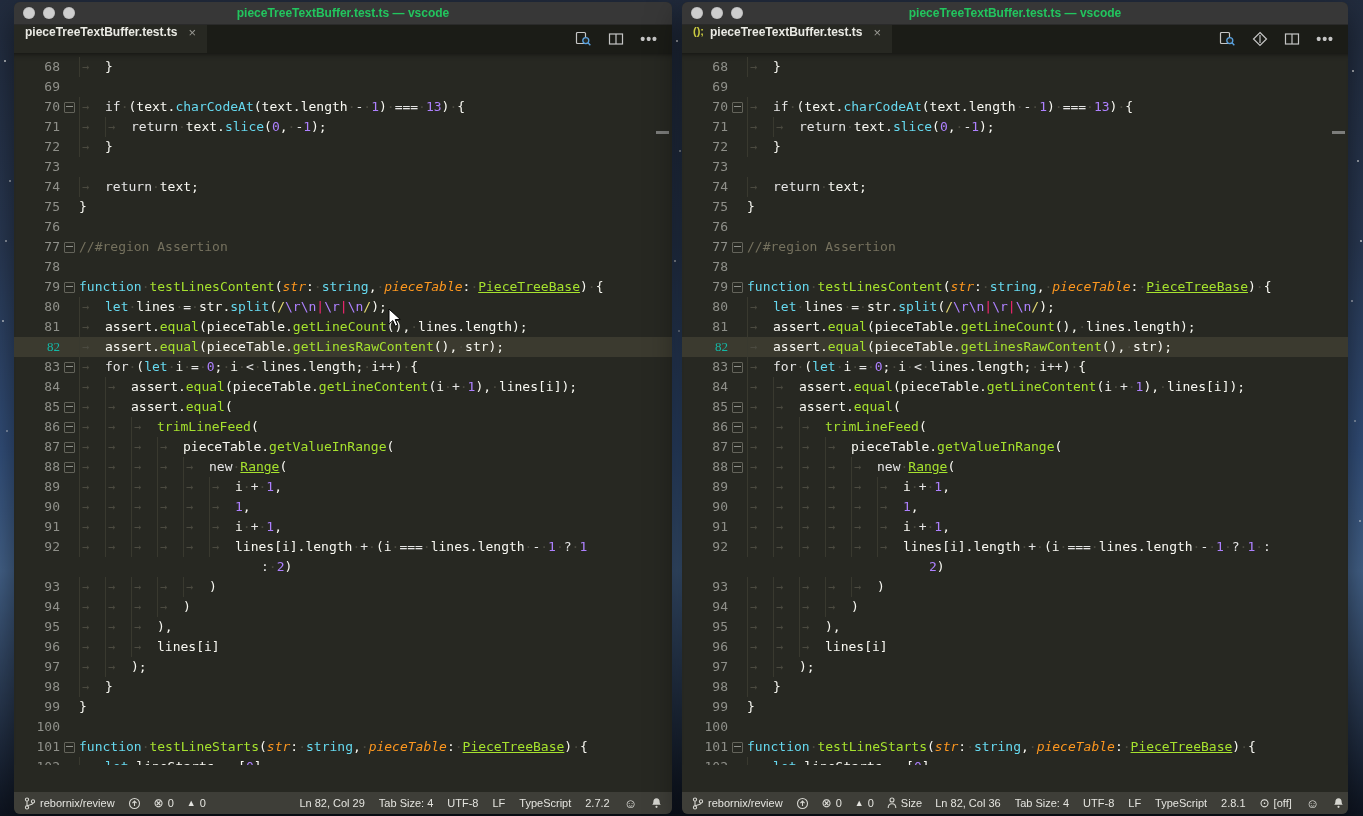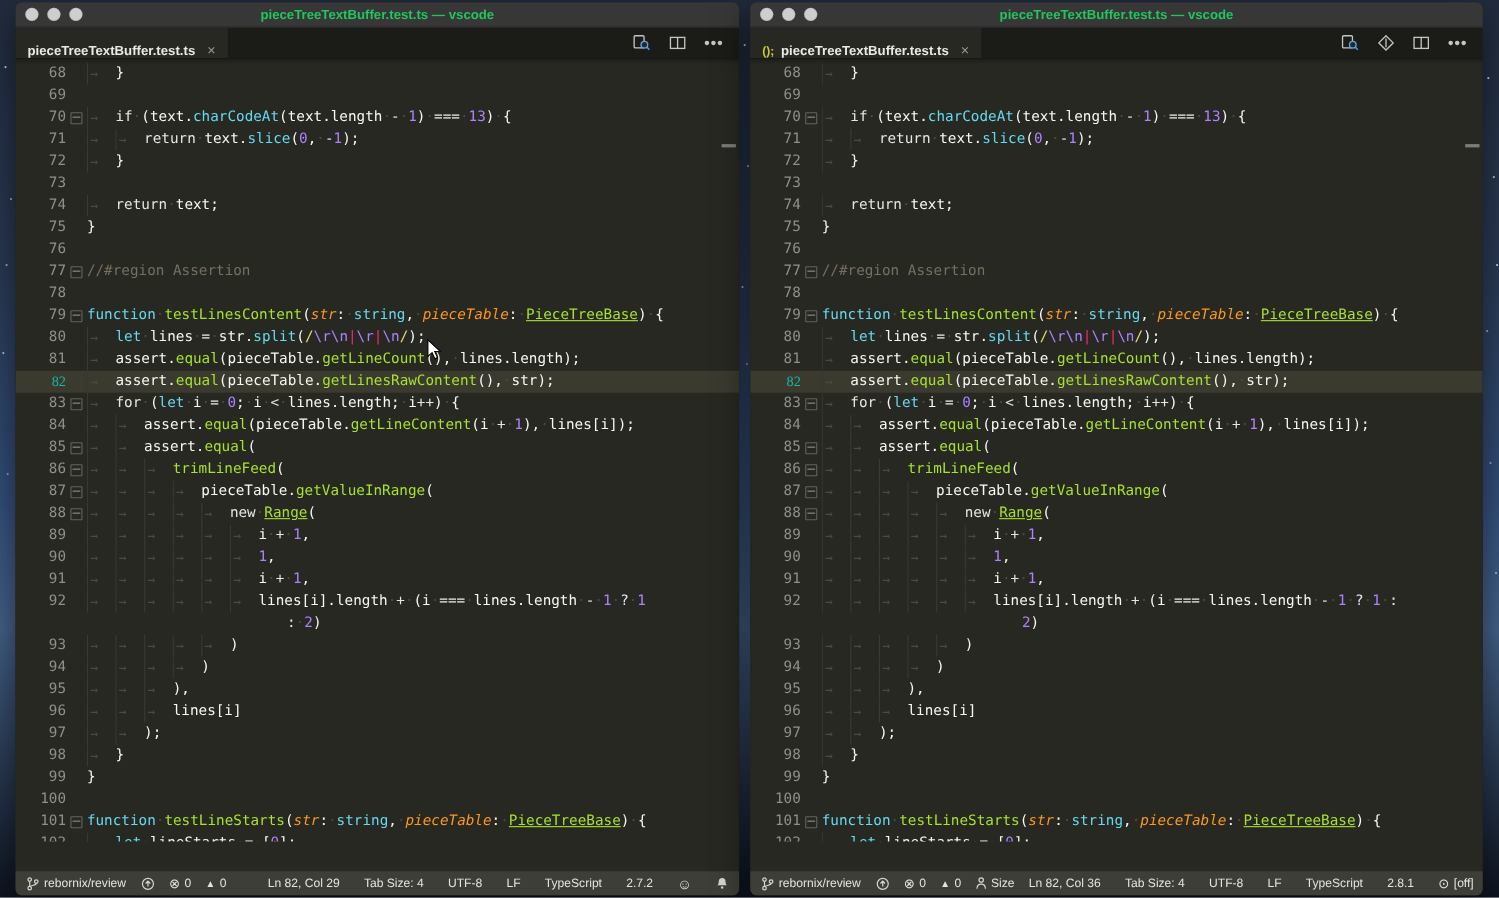--- a/index.html
+++ b/index.html
@@ -19,21 +19,21 @@
   #win0{left:14px;width:658px;}
   #win1{left:682px;width:666px;}
 
   .titlebar{flex:0 0 22px;background:#373737;display:flex;align-items:center;position:relative;border-bottom:1px solid #2a2a2a;}
   .lights{position:absolute;left:9px;top:5px;display:flex;gap:8px;}
   .light{width:12px;height:12px;border-radius:50%;background:#cecece;box-shadow:inset 0 0 1px #8a8a8a;}
   .title{flex:1;text-align:center;color:#22c55e;font-size:12px;font-weight:bold;
     white-space:nowrap;overflow:hidden;text-overflow:ellipsis;}
 
   .tabbar{flex:0 0 28px;background:#1b1c17;display:flex;align-items:stretch;}
-  .tab{background:#272822;display:flex;align-items:flex-end;padding:0 11px;gap:6px;
+  .tab{background:#272822;display:flex;align-items:flex-start;padding:0 11px;gap:6px;
     color:#eaeae4;font-size:12px;font-weight:bold;white-space:nowrap;}
   .tab .ticon{color:#cbcb41;font-size:11px;font-weight:bold;}
   .tab .close{color:#9a9a94;font-size:13px;margin-left:5px;font-weight:normal;}
   .actions{margin-left:auto;display:flex;align-items:center;gap:16px;padding-right:14px;}
   .actions .aicon{display:flex;align-items:center;color:#c5c5c5;}
   .actions .more{color:#c5c5c5;font-size:14px;font-weight:bold;letter-spacing:1px;line-height:10px;}
 
   .editor{flex:1;background:#272822;position:relative;overflow:hidden;padding-top:4px;
     font-family:"DejaVu Sans Mono",monospace;font-size:13px;
     box-shadow:inset 0 6px 6px -6px rgba(0,0,0,.7);}
@@ -56,21 +56,21 @@
   .tk-u{color:#a6e22e;text-decoration:underline}
   .tk-o{color:#fd971f;font-style:italic}
   .tk-n{color:#ae81ff}.tk-c{color:#75715e}
   .tk-r{color:#e6db74}.tk-e{color:#ae81ff}.tk-p{color:#f92672}
   .tk-w{color:#4b4a40}
   .scrolldash{position:absolute;top:78px;right:3px;width:13px;height:3px;background:#9a9a9a;opacity:.75;}
 
   .statusbar{flex:0 0 22px;background:#3e3e38;display:flex;align-items:center;
     padding:0 10px;color:#e4e4df;font-size:11px;gap:13px;margin-top:27px;}
   .sitem{display:flex;align-items:center;gap:4px;white-space:nowrap;}
-  .sright{margin-left:auto;display:flex;align-items:center;gap:22px;}
+  .sright{margin-left:auto;display:flex;align-items:center;gap:14px;}
   .sicon{display:flex;align-items:center;font-size:11px;}
   .sicon svg{display:block;}
 
   #mouse{position:absolute;left:388px;top:308px;z-index:50;}
 </style>
 </head>
 <body>
 
 <div class="stars"></div>
 

